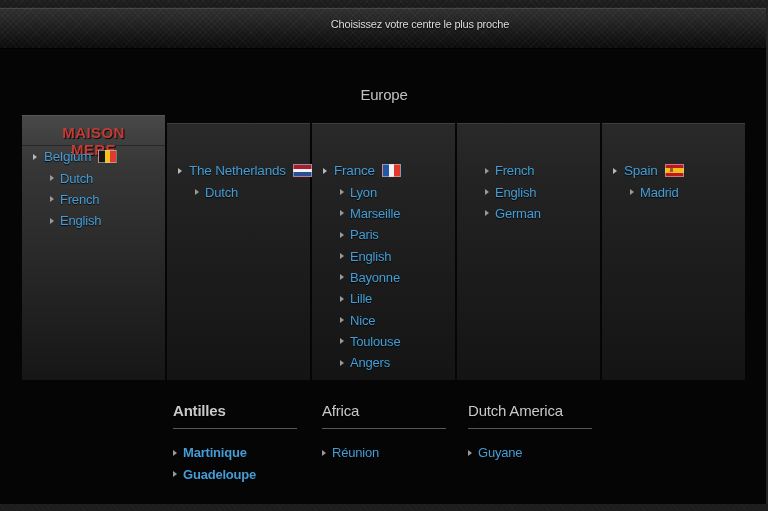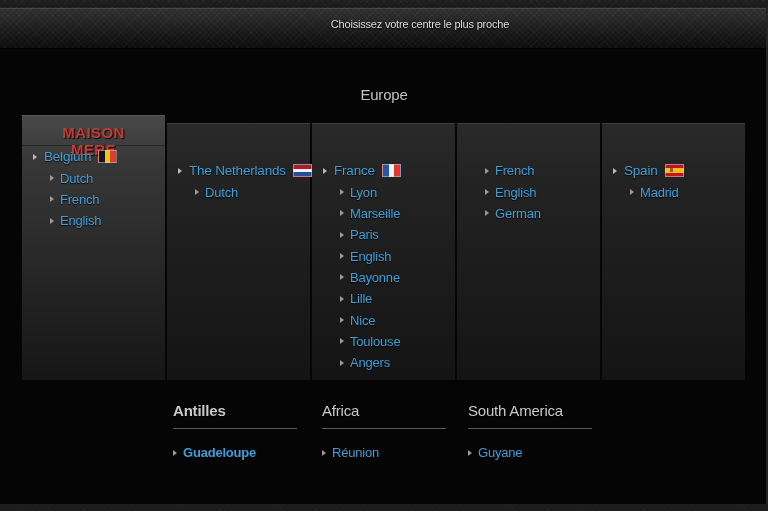--- a/index.html
+++ b/index.html
@@ -255,35 +255,39 @@
       </ul>
     </div>
   </div>
 
 <div id="other-regions">
     <div class="region-block rb-0">
       <div class="region-heading">Antilles</div>
       <ul>
         <li>
           <span class="arrow sub"></span>
+          <a class="lnk">Martinique</a>
+        </li>
+        <li>
+          <span class="arrow sub"></span>
           <a class="lnk">Guadeloupe</a>
         </li>
       </ul>
     </div>
     <div class="region-block rb-1">
       <div class="region-heading">Africa</div>
       <ul>
         <li>
           <span class="arrow sub"></span>
           <a class="lnk">Réunion</a>
         </li>
       </ul>
     </div>
     <div class="region-block rb-2">
-      <div class="region-heading">South America</div>
+      <div class="region-heading">Dutch America</div>
       <ul>
         <li>
           <span class="arrow sub"></span>
           <a class="lnk">Guyane</a>
         </li>
       </ul>
     </div>
   </div>
 
 <div class="right-edge"></div>

